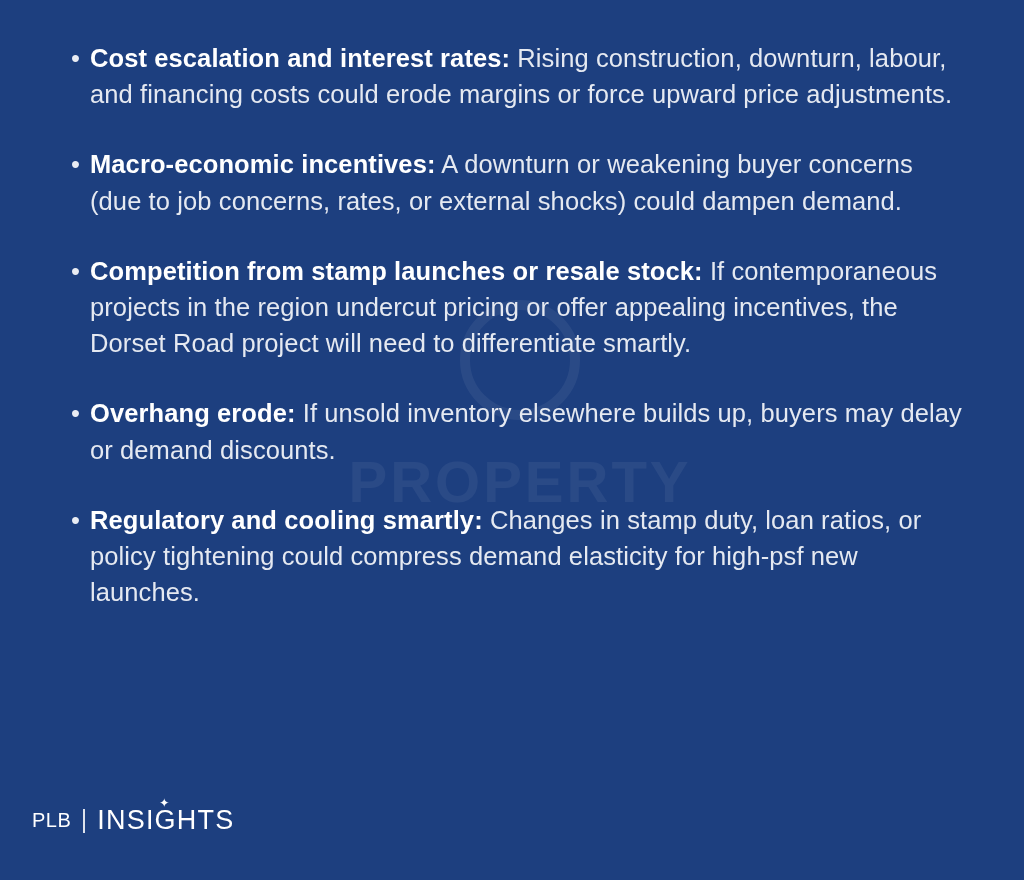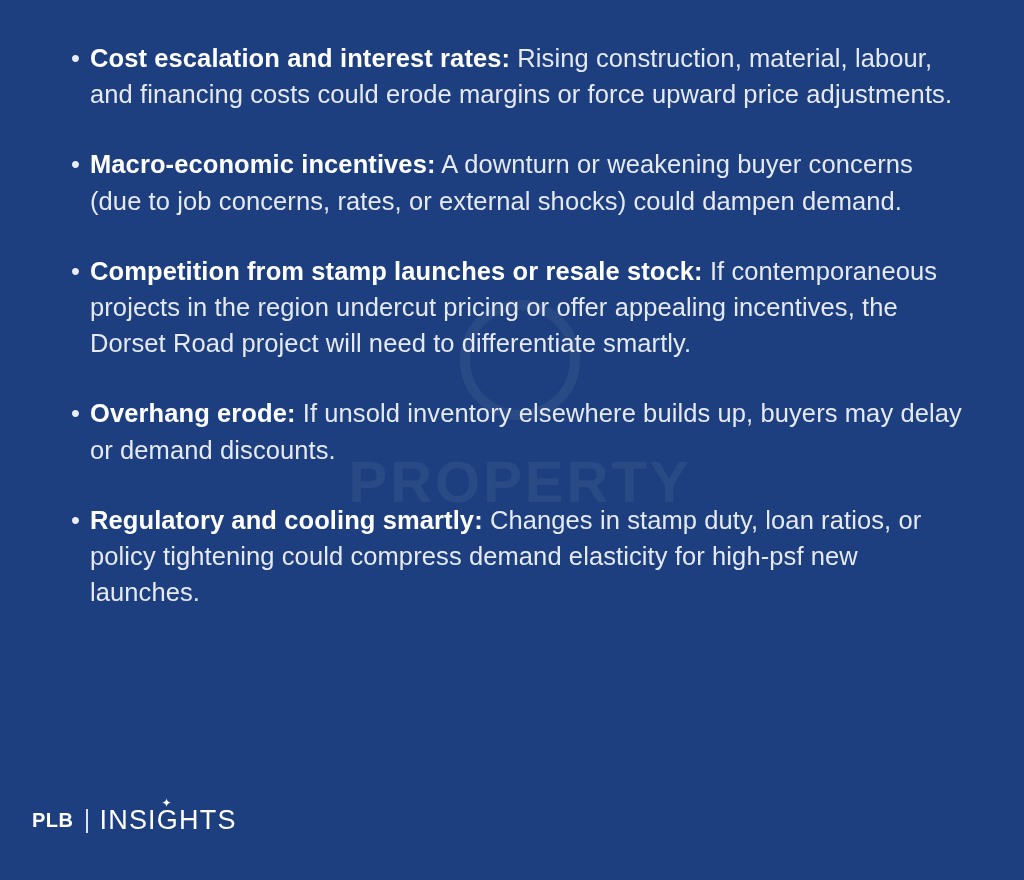--- a/index.html
+++ b/index.html
@@ -99,21 +99,21 @@
     position: absolute;
     left: 32px;
     bottom: 44px;
     display: flex;
     align-items: center;
     gap: 12px;
   }
   .footer .plb {
     color: #ffffff;
     font-size: 20px;
-    font-weight: 700;
+    font-weight: 400;
     letter-spacing: 0.5px;
   }
   .footer .divider {
     width: 2px;
     height: 24px;
     background: #ffffff;
     opacity: 0.85;
   }
   .footer .insights {
     position: relative;
@@ -141,21 +141,21 @@
   <div class="watermark">
     <div class="wm-mark"></div>
     <div class="wm-text">PROPERTY</div>
   </div>
 
   <div class="content">
     <ul class="bullets">
 
       <li>
         <span class="dot">•</span>
-        <span class="lead">Cost escalation and interest rates:</span><span class="rest"> Rising construction, material, labour, and financing costs could erode margins or force upward price adjustments.</span>
+        <span class="lead">Cost escalation and interest rates:</span><span class="rest"> Rising construction, downturn, labour, and financing costs could erode margins or force upward price adjustments.</span>
       </li>
 
       <li>
         <span class="dot">•</span>
         <span class="lead">Macro-economic incentives:</span><span class="rest"> A downturn or weakening buyer concerns (due to job concerns, rates, or external shocks) could dampen demand.</span>
       </li>
 
       <li>
         <span class="dot">•</span>
         <span class="lead">Competition from stamp launches or resale stock:</span><span class="rest"> If contemporaneous projects in the region undercut pricing or offer appealing incentives, the Dorset Road project will need to differentiate smartly.</span>

